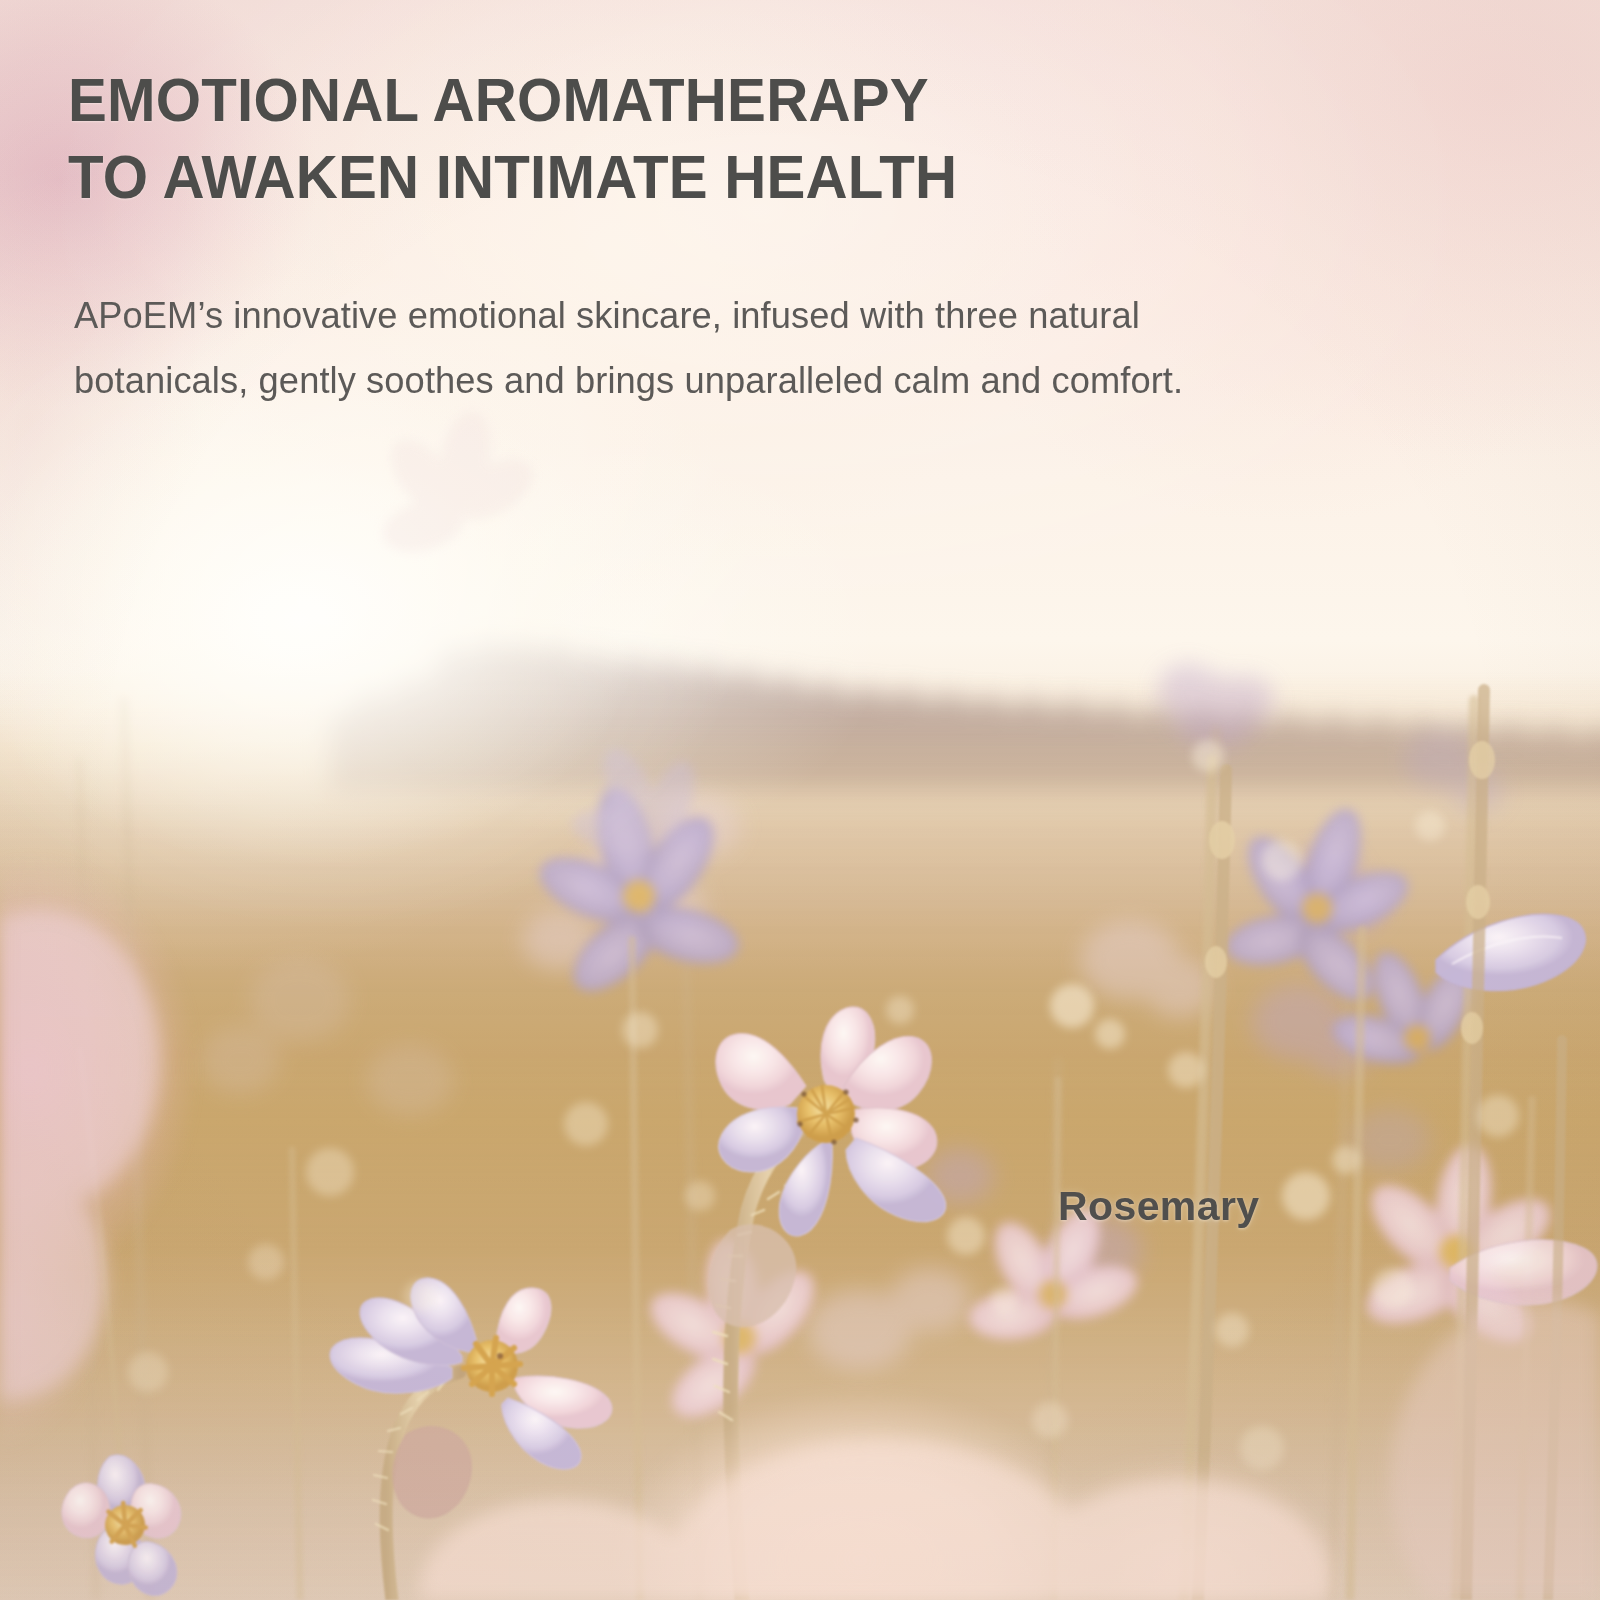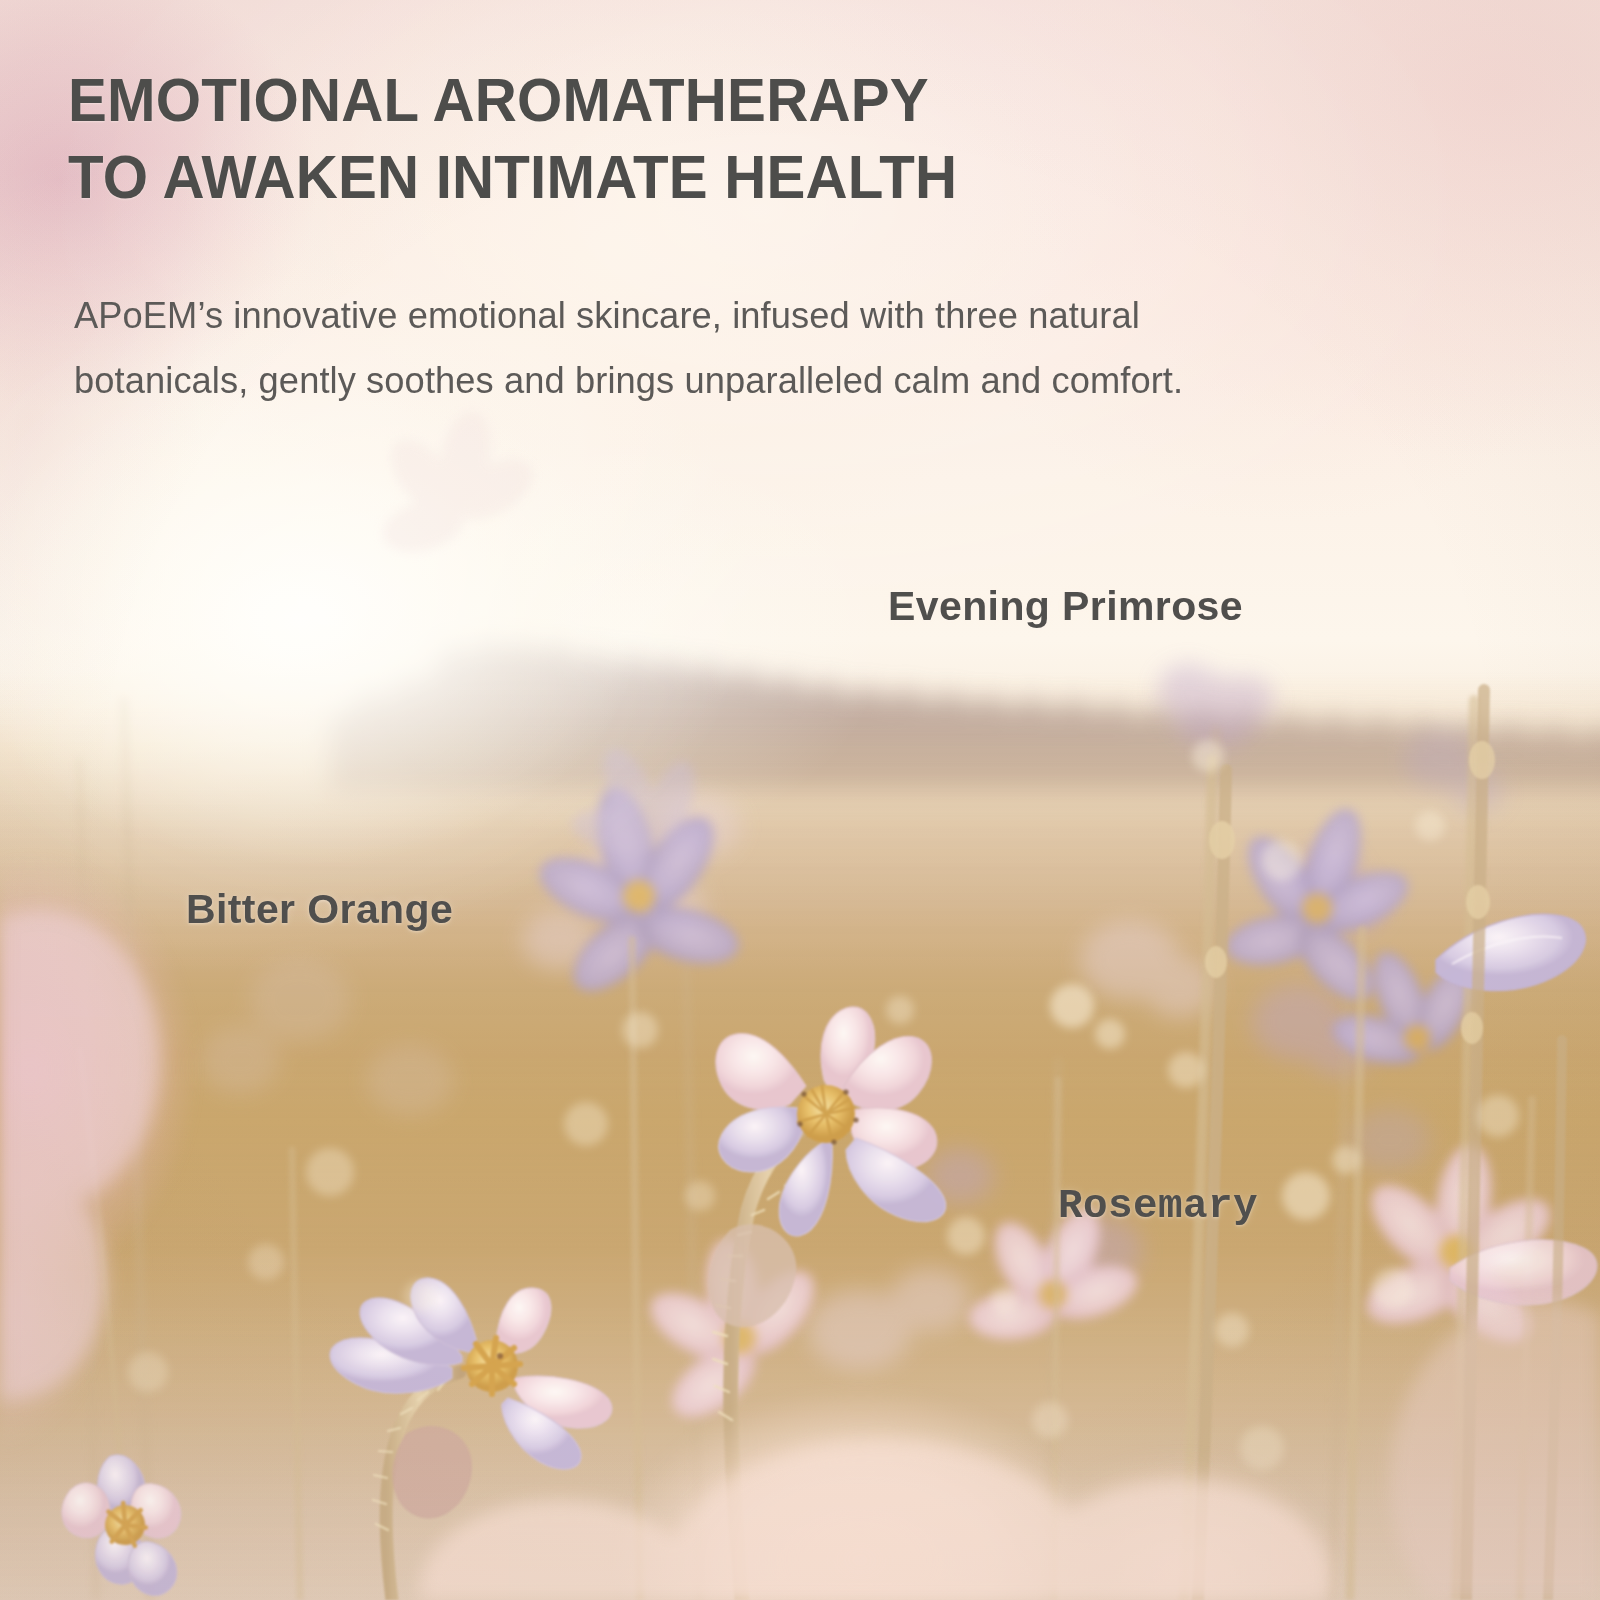--- a/index.html
+++ b/index.html
@@ -197,21 +197,21 @@
     font-weight:700;
     font-size:41px;
     letter-spacing:.4px;
     color:#504f4d;
     white-space:nowrap;
     text-shadow:0 1px 3px rgba(255,248,240,.40),
                 0 0 10px rgba(255,250,242,.22);
   }
   #label-evening-primrose { left:888px;  top:583px; }
   #label-bitter-orange    { left:186px;  top:886px; }
-  #label-rosemary         { left:1058px; top:1183px;font-family:Liberation Mono, monospace; }
+  #label-rosemary         { left:1058px; top:1183px; }
 </style>
 </head>
 <body>
 
 <div id="stage">
 
   <div class="layer" id="bg-base"></div>
   <div class="layer" id="bg-topleft-pink"></div>
   <div class="layer" id="bg-topright-pink"></div>
   <div class="layer" id="bg-cream-center"></div>
@@ -646,20 +646,18 @@
 
   <div id="content">
 
     <h1 id="headline">
       <span class="hl-line">EMOTIONAL AROMATHERAPY</span>
       <span class="hl-line">TO AWAKEN INTIMATE HEALTH</span>
     </h1>
 
     <p id="subcopy">APoEM’s innovative emotional skincare, infused with three natural botanicals, gently soothes and brings unparalleled calm and comfort.</p>
 
-    <span class="botanical-label" id="label-evening-primrose">Evening Primrose</span>
-
-    <span class="botanical-label" id="label-bitter-orange">Bitter Orange</span>
+
 
     <span class="botanical-label" id="label-rosemary">Rosemary</span>
 
   </div>
 </div>
 
 </body></html>

